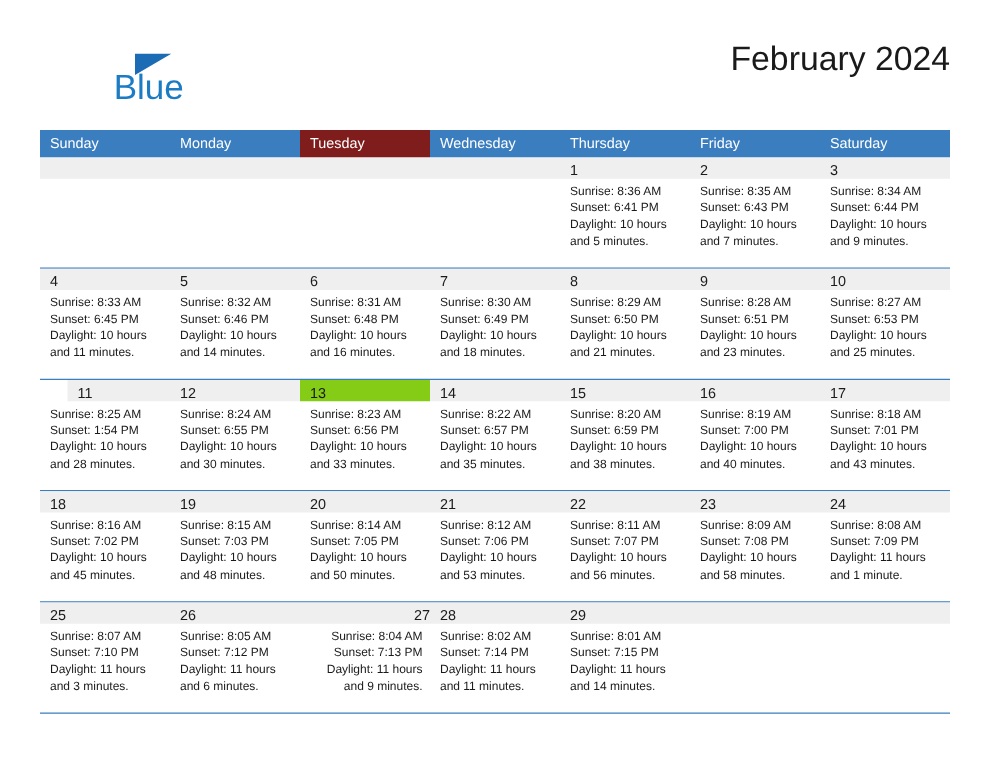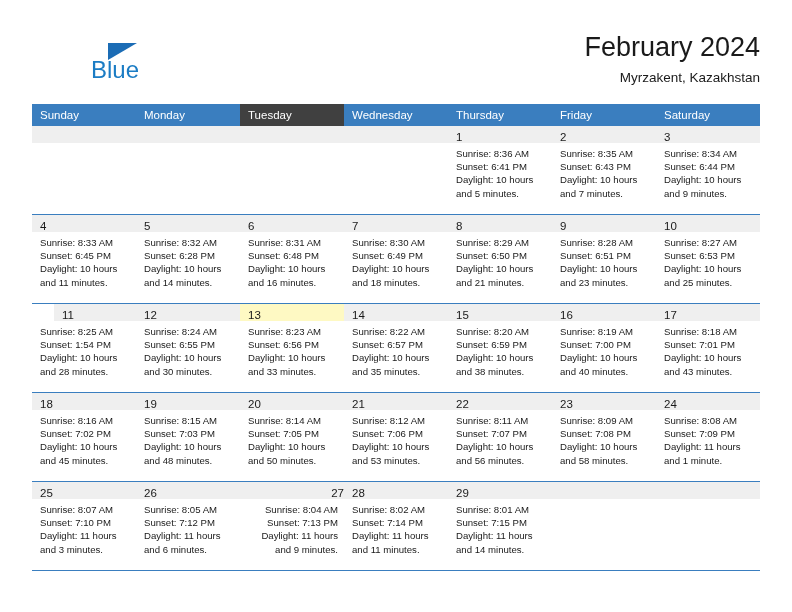--- a/index.html
+++ b/index.html
@@ -52,21 +52,21 @@
     top: 9px;
     width: 0;
     height: 0;
     border-left: 29px solid #1b6cb5;
     border-bottom: 17px solid transparent;
   }
   .brand-blue {
     position: absolute;
     left: 59px;
     top: 23px;
-    font-size: 24px;
+    font-size: 28px;
     color: #1b7cc4;
     line-height: 26px;
     font-weight: 400;
   }
   .title-block {
     position: absolute;
     right: 0;
     top: 0;
     text-align: right;
   }
@@ -154,31 +154,30 @@
 
   <div class="header">
 
     <div class="brand">
       <span class="brand-tri" style="border-left-color: rgb(27, 108, 181);"></span>
       <span class="brand-blue" style="color: rgb(27, 124, 196);">Blue</span>
     </div>
 
     <div class="title-block">
       <div class="cal-title">February 2024</div>
-      <div class="cal-subtitle">Myrzakent, Kazakhstan</div>
     </div>
 
   </div>
 
   <table class="calendar">
     <thead>
       <tr>
         <th style="background: rgb(58, 126, 191);">Sunday</th>
         <th style="background: rgb(58, 126, 191);">Monday</th>
-        <th style="background: #404040;">Tuesday</th>
+        <th style="background: #7f1d1d;">Tuesday</th>
         <th style="background: rgb(58, 126, 191);">Wednesday</th>
         <th style="background: rgb(58, 126, 191);">Thursday</th>
         <th style="background: rgb(58, 126, 191);">Friday</th>
         <th style="background: rgb(58, 126, 191);">Saturday</th>
       </tr>
     </thead>
     <tbody id="calendar-body">
         <tr class="week">
           <td style="border-bottom-color: rgb(58, 126, 191);">
             <div class="cell empty">
@@ -244,21 +243,21 @@
                 <div class="cell-line">Daylight: 10 hours</div>
                 <div class="cell-line">and 11 minutes.</div>
               </div>
             </div>
           </td>
           <td style="border-bottom-color: rgb(58, 126, 191);">
             <div class="cell filled">
               <div class="daynum-band" style="background: rgb(239, 239, 239);"><span class="daynum">5</span></div>
               <div class="cell-body">
                 <div class="cell-line">Sunrise: 8:32 AM</div>
-                <div class="cell-line">Sunset: 6:28 PM</div>
+                <div class="cell-line">Sunset: 6:46 PM</div>
                 <div class="cell-line">Daylight: 10 hours</div>
                 <div class="cell-line">and 14 minutes.</div>
               </div>
             </div>
           </td>
           <td style="border-bottom-color: rgb(58, 126, 191);">
             <div class="cell filled">
               <div class="daynum-band" style="background: rgb(239, 239, 239);"><span class="daynum">6</span></div>
               <div class="cell-body">
                 <div class="cell-line">Sunrise: 8:31 AM</div>
@@ -331,21 +330,21 @@
               <div class="cell-body">
                 <div class="cell-line">Sunrise: 8:24 AM</div>
                 <div class="cell-line">Sunset: 6:55 PM</div>
                 <div class="cell-line">Daylight: 10 hours</div>
                 <div class="cell-line">and 30 minutes.</div>
               </div>
             </div>
           </td>
           <td style="border-bottom-color: rgb(58, 126, 191);">
             <div class="cell filled">
-              <div class="daynum-band" style="background: #fef9c3;"><span class="daynum">13</span></div>
+              <div class="daynum-band" style="background: #84cc16;"><span class="daynum">13</span></div>
               <div class="cell-body">
                 <div class="cell-line">Sunrise: 8:23 AM</div>
                 <div class="cell-line">Sunset: 6:56 PM</div>
                 <div class="cell-line">Daylight: 10 hours</div>
                 <div class="cell-line">and 33 minutes.</div>
               </div>
             </div>
           </td>
           <td style="border-bottom-color: rgb(58, 126, 191);">
             <div class="cell filled">

